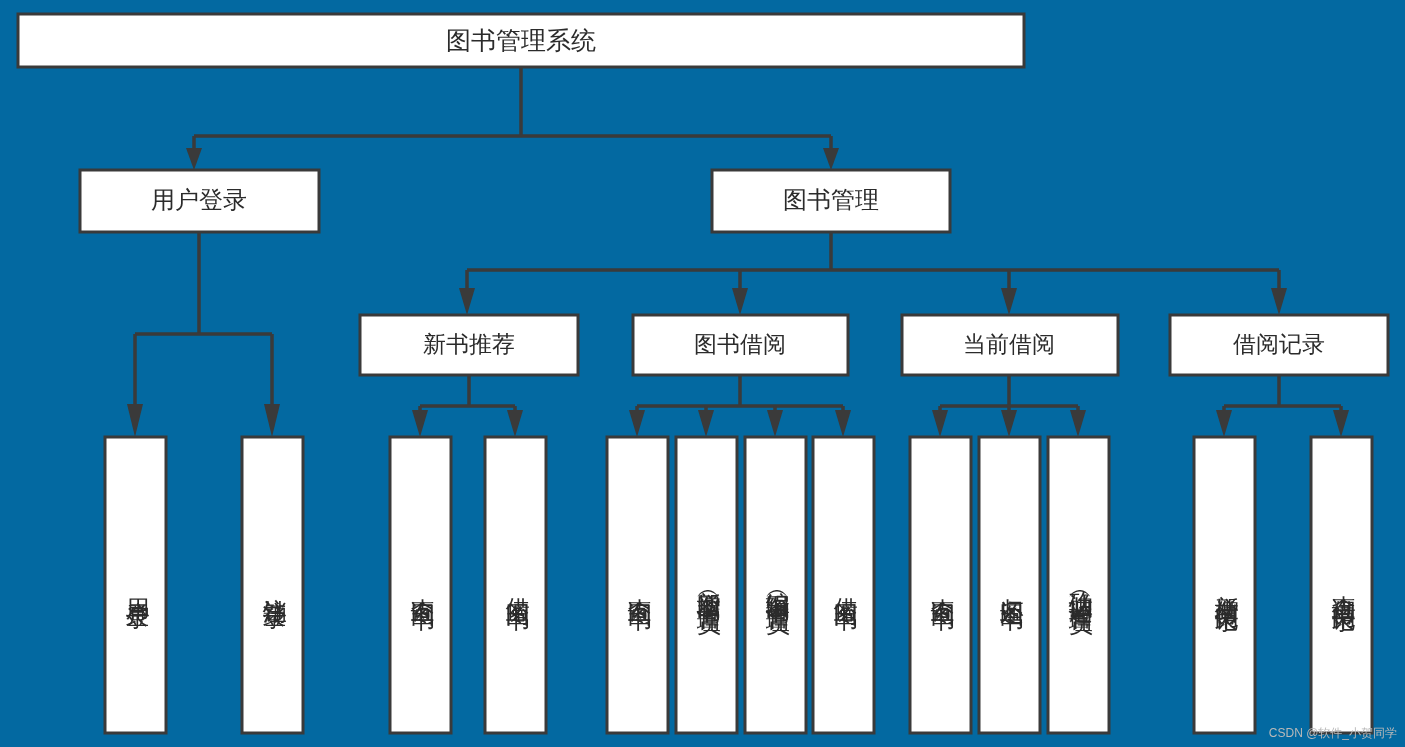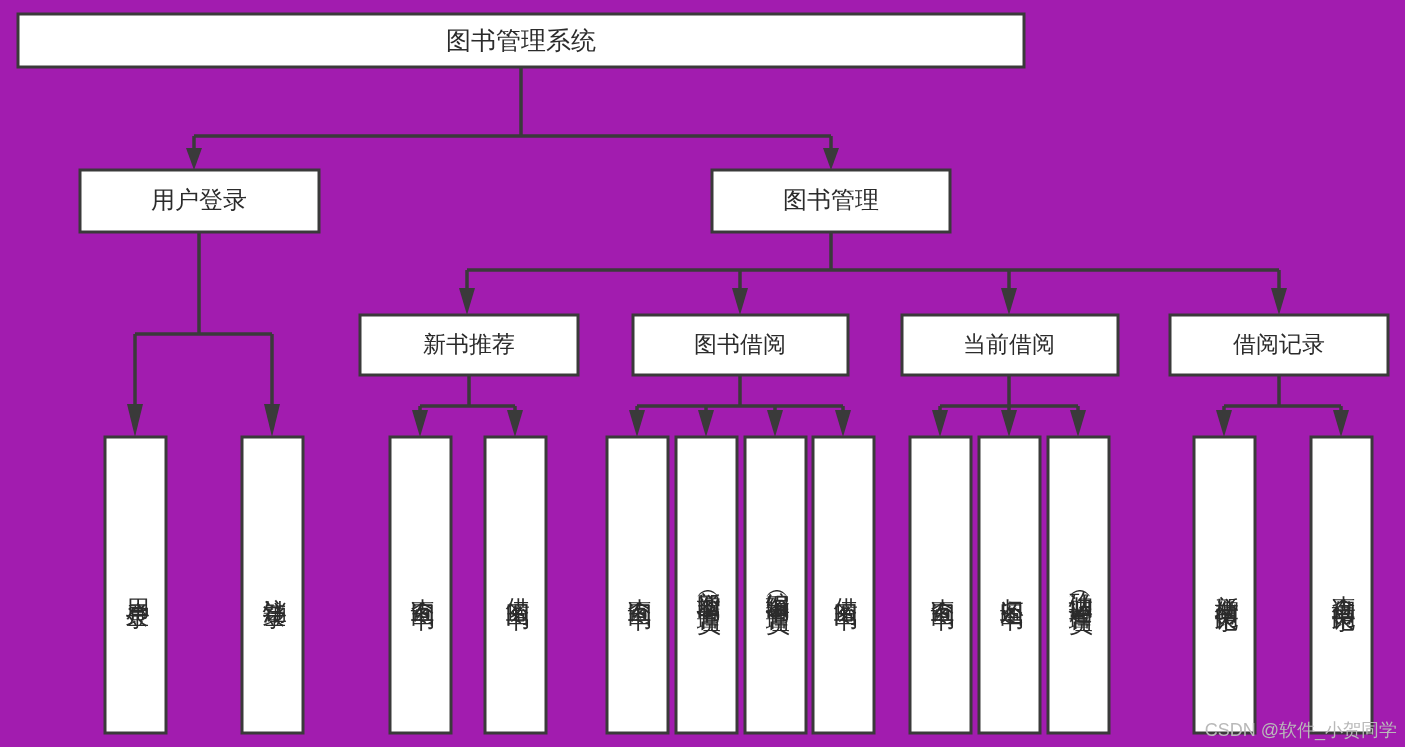--- a/index.html
+++ b/index.html
@@ -11,21 +11,21 @@
   body {
     width: 1405px;
     height: 747px;
     font-family: "Liberation Sans", "DejaVu Sans", sans-serif;
     overflow: hidden;
   }
   #diagram-root {
     position: relative;
     width: 1405px;
     height: 747px;
-    background: #a21caf;
+    background: #0369a1;
   }
   svg.diagram-canvas {
     position: absolute;
     left: 0;
     top: 0;
     width: 1405px;
     height: 747px;
     display: block;
   }
   .node-box {
@@ -56,21 +56,21 @@
   }
   .arrow-head {
     fill: #3a3a3a;
     stroke: none;
   }
   .watermark {
     position: absolute;
     right: 8px;
     bottom: 5px;
     font-family: "Liberation Sans", "DejaVu Sans", sans-serif;
-    font-size: 18px;
+    font-size: 12px;
     color: #b9b9b9;
     white-space: nowrap;
     user-select: none;
   }
 </style>
 </head>
 <body>
 
 <div id="diagram-root">
 

